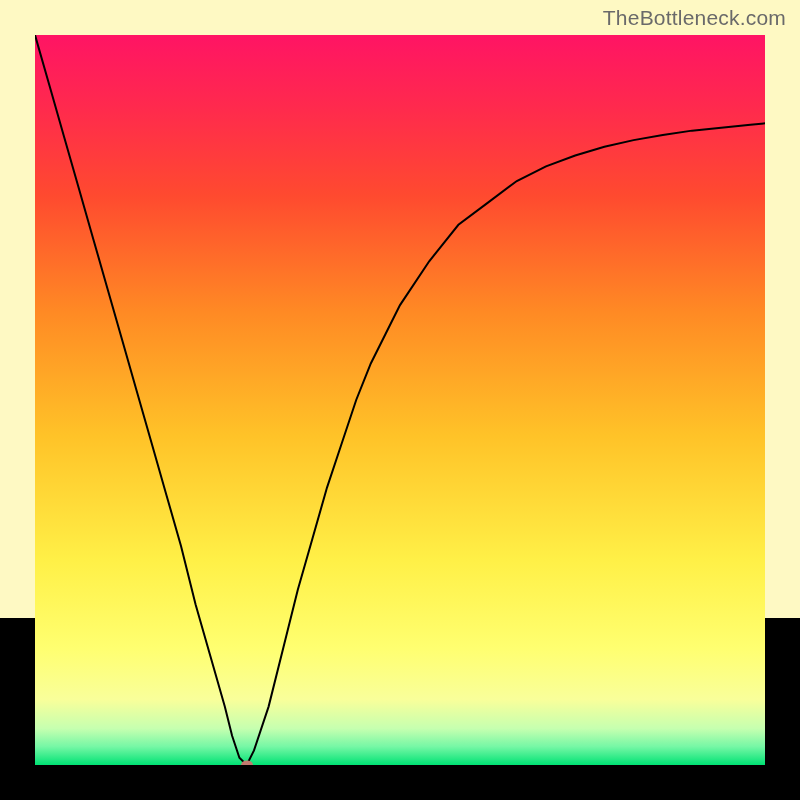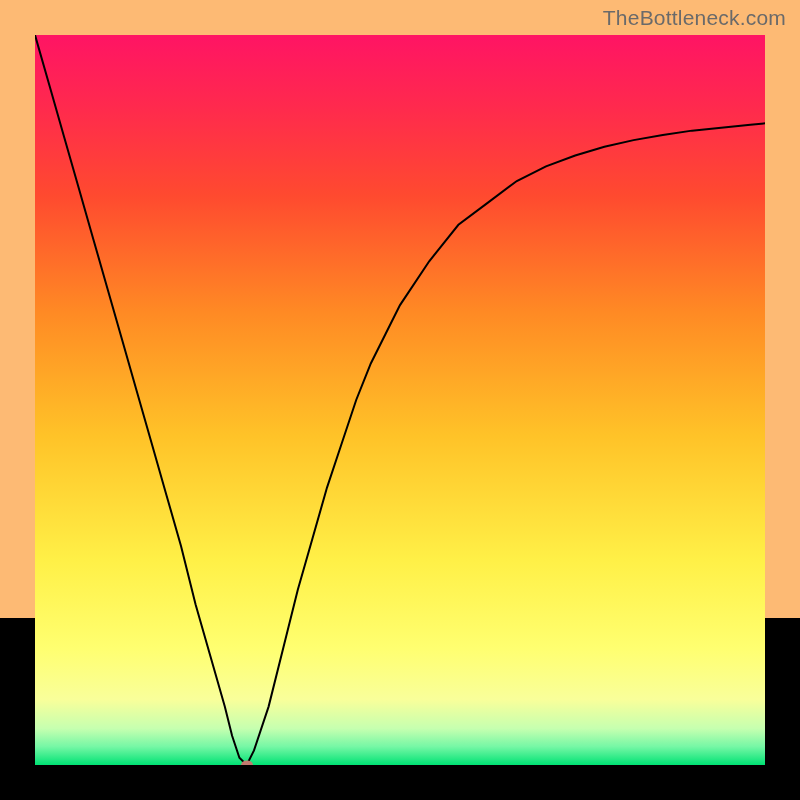--- a/index.html
+++ b/index.html
@@ -8,21 +8,21 @@
     width: 800px;
     height: 800px;
     background: #000;
     font-family: Arial, Helvetica, sans-serif;
     overflow: hidden;
   }
   .outer {
     position: relative;
     width: 800px;
     height: 618px;
-    background: #fdba74;
+    background: #fef9c3;
   }
   .plot {
     position: absolute;
     left: 35px;
     top: 35px;
     width: 730px;
     height: 730px;
     overflow: hidden;
   }
   .gradient {

